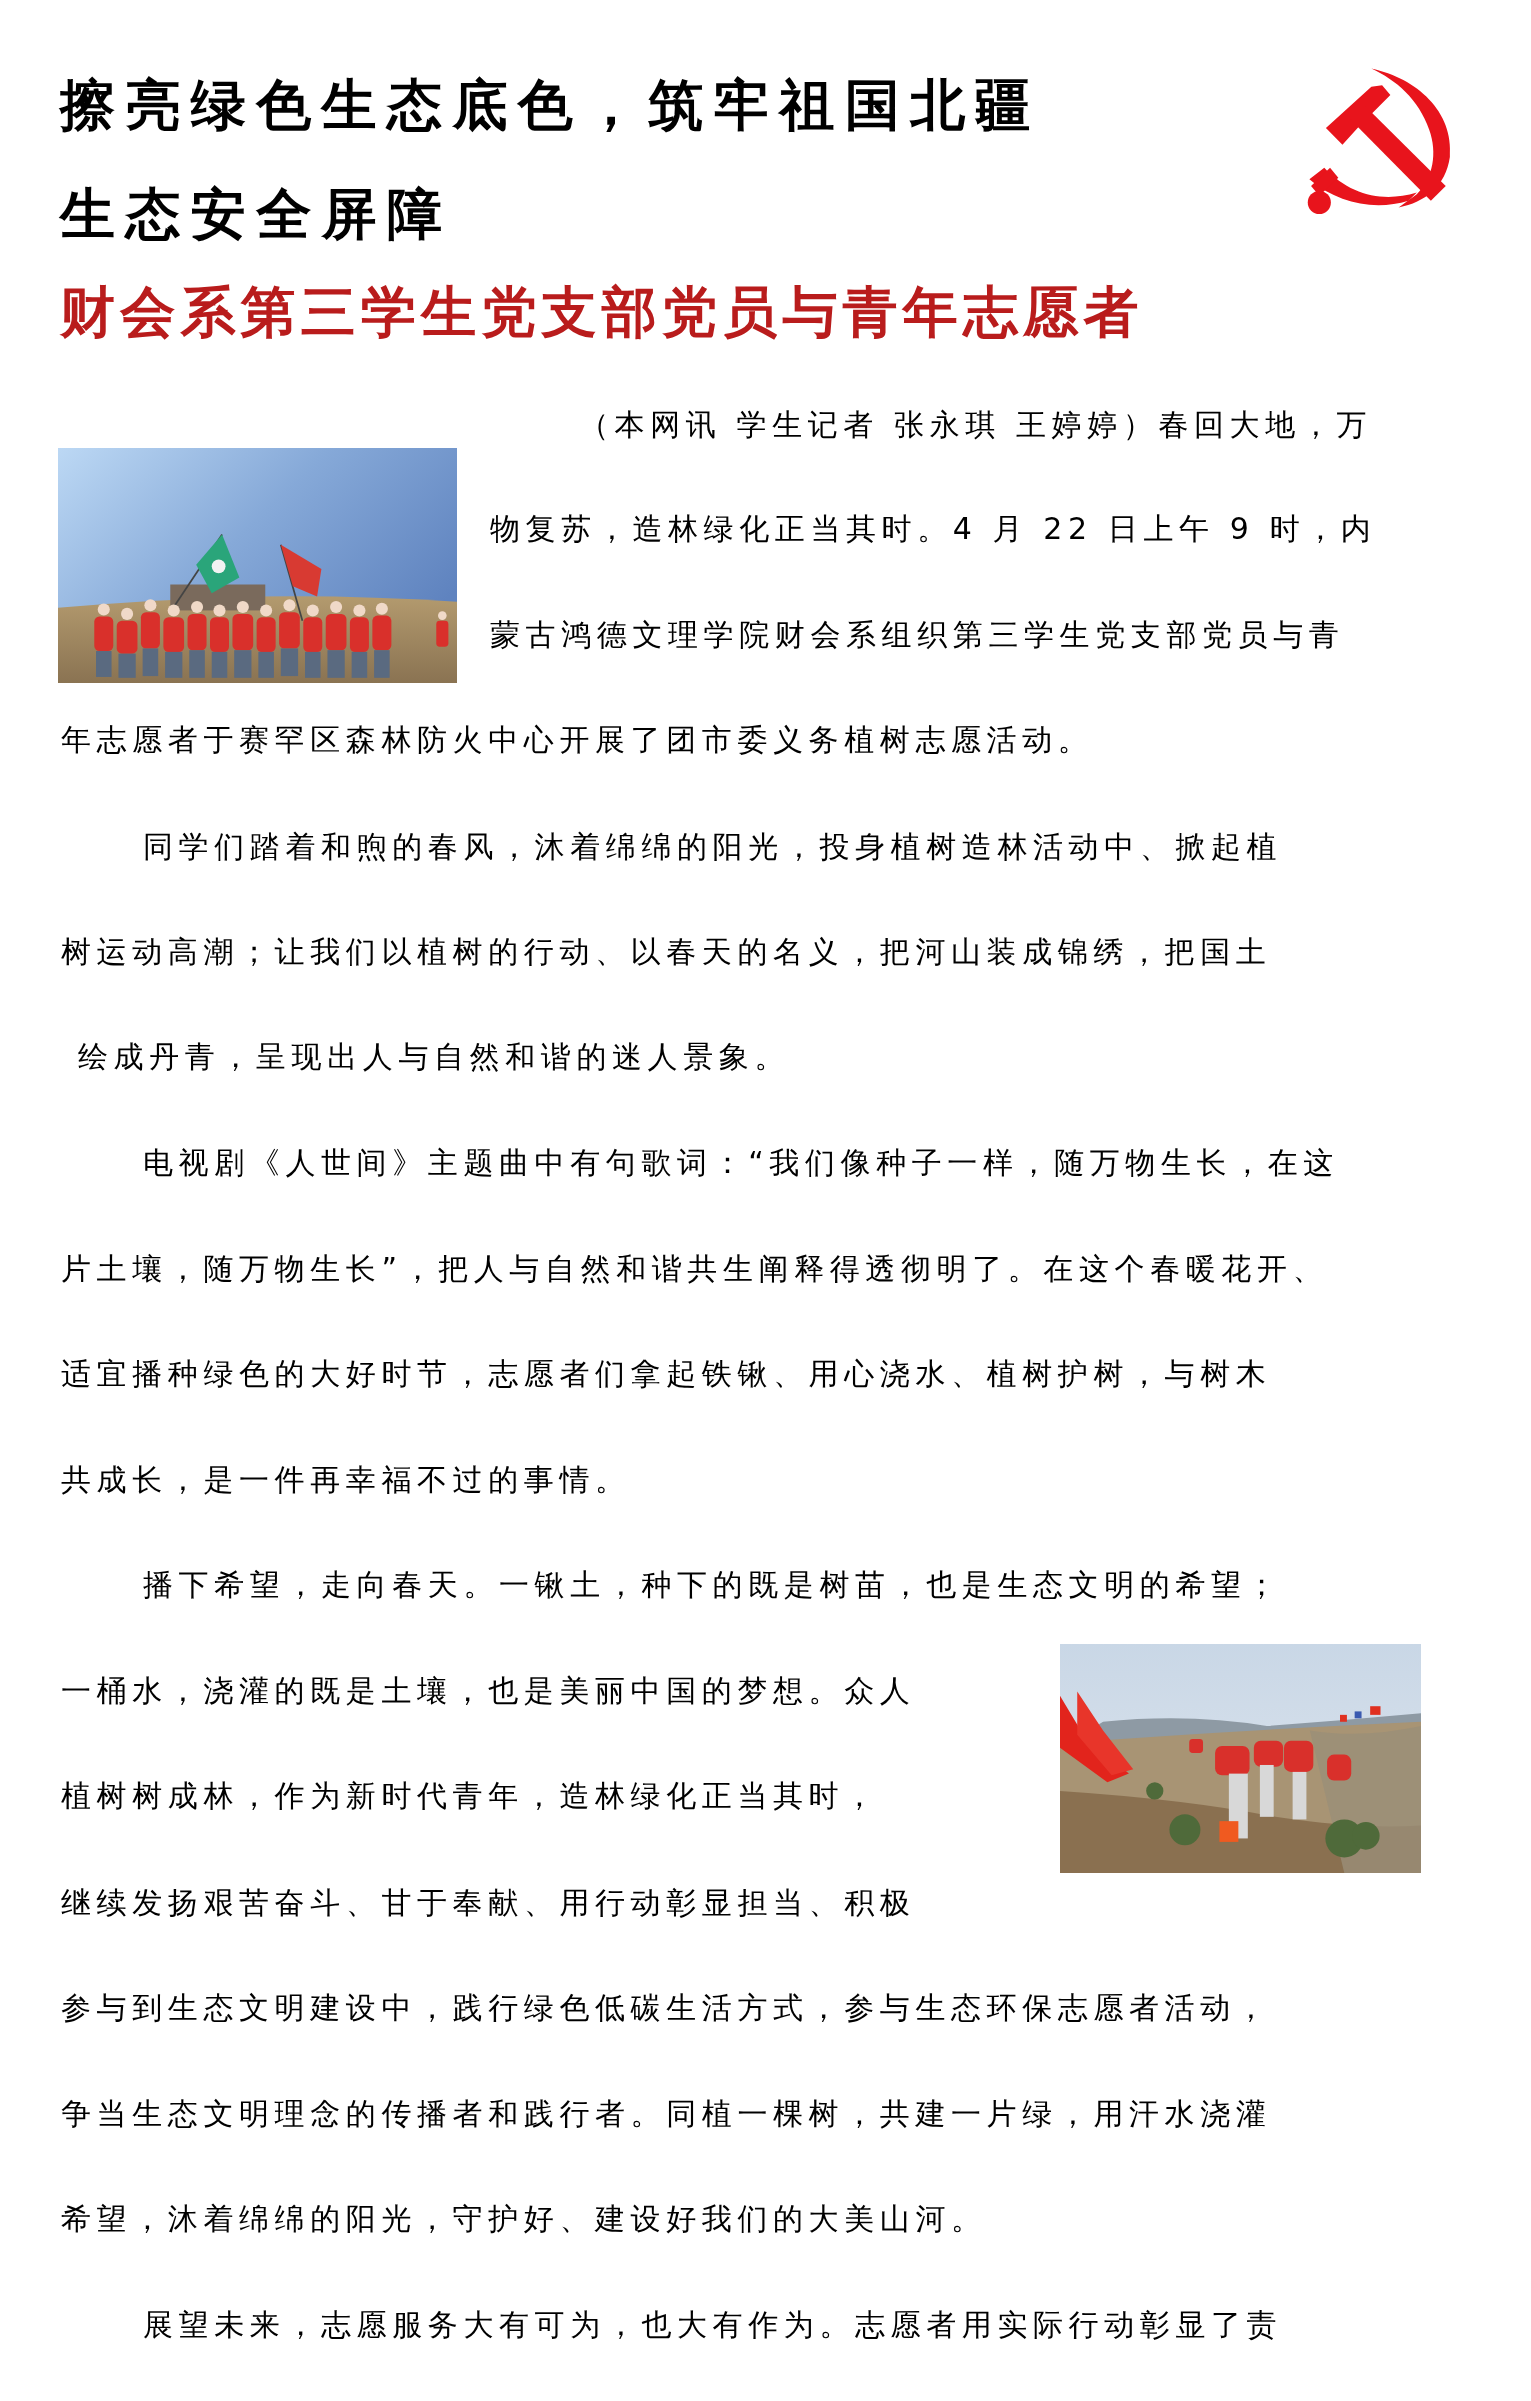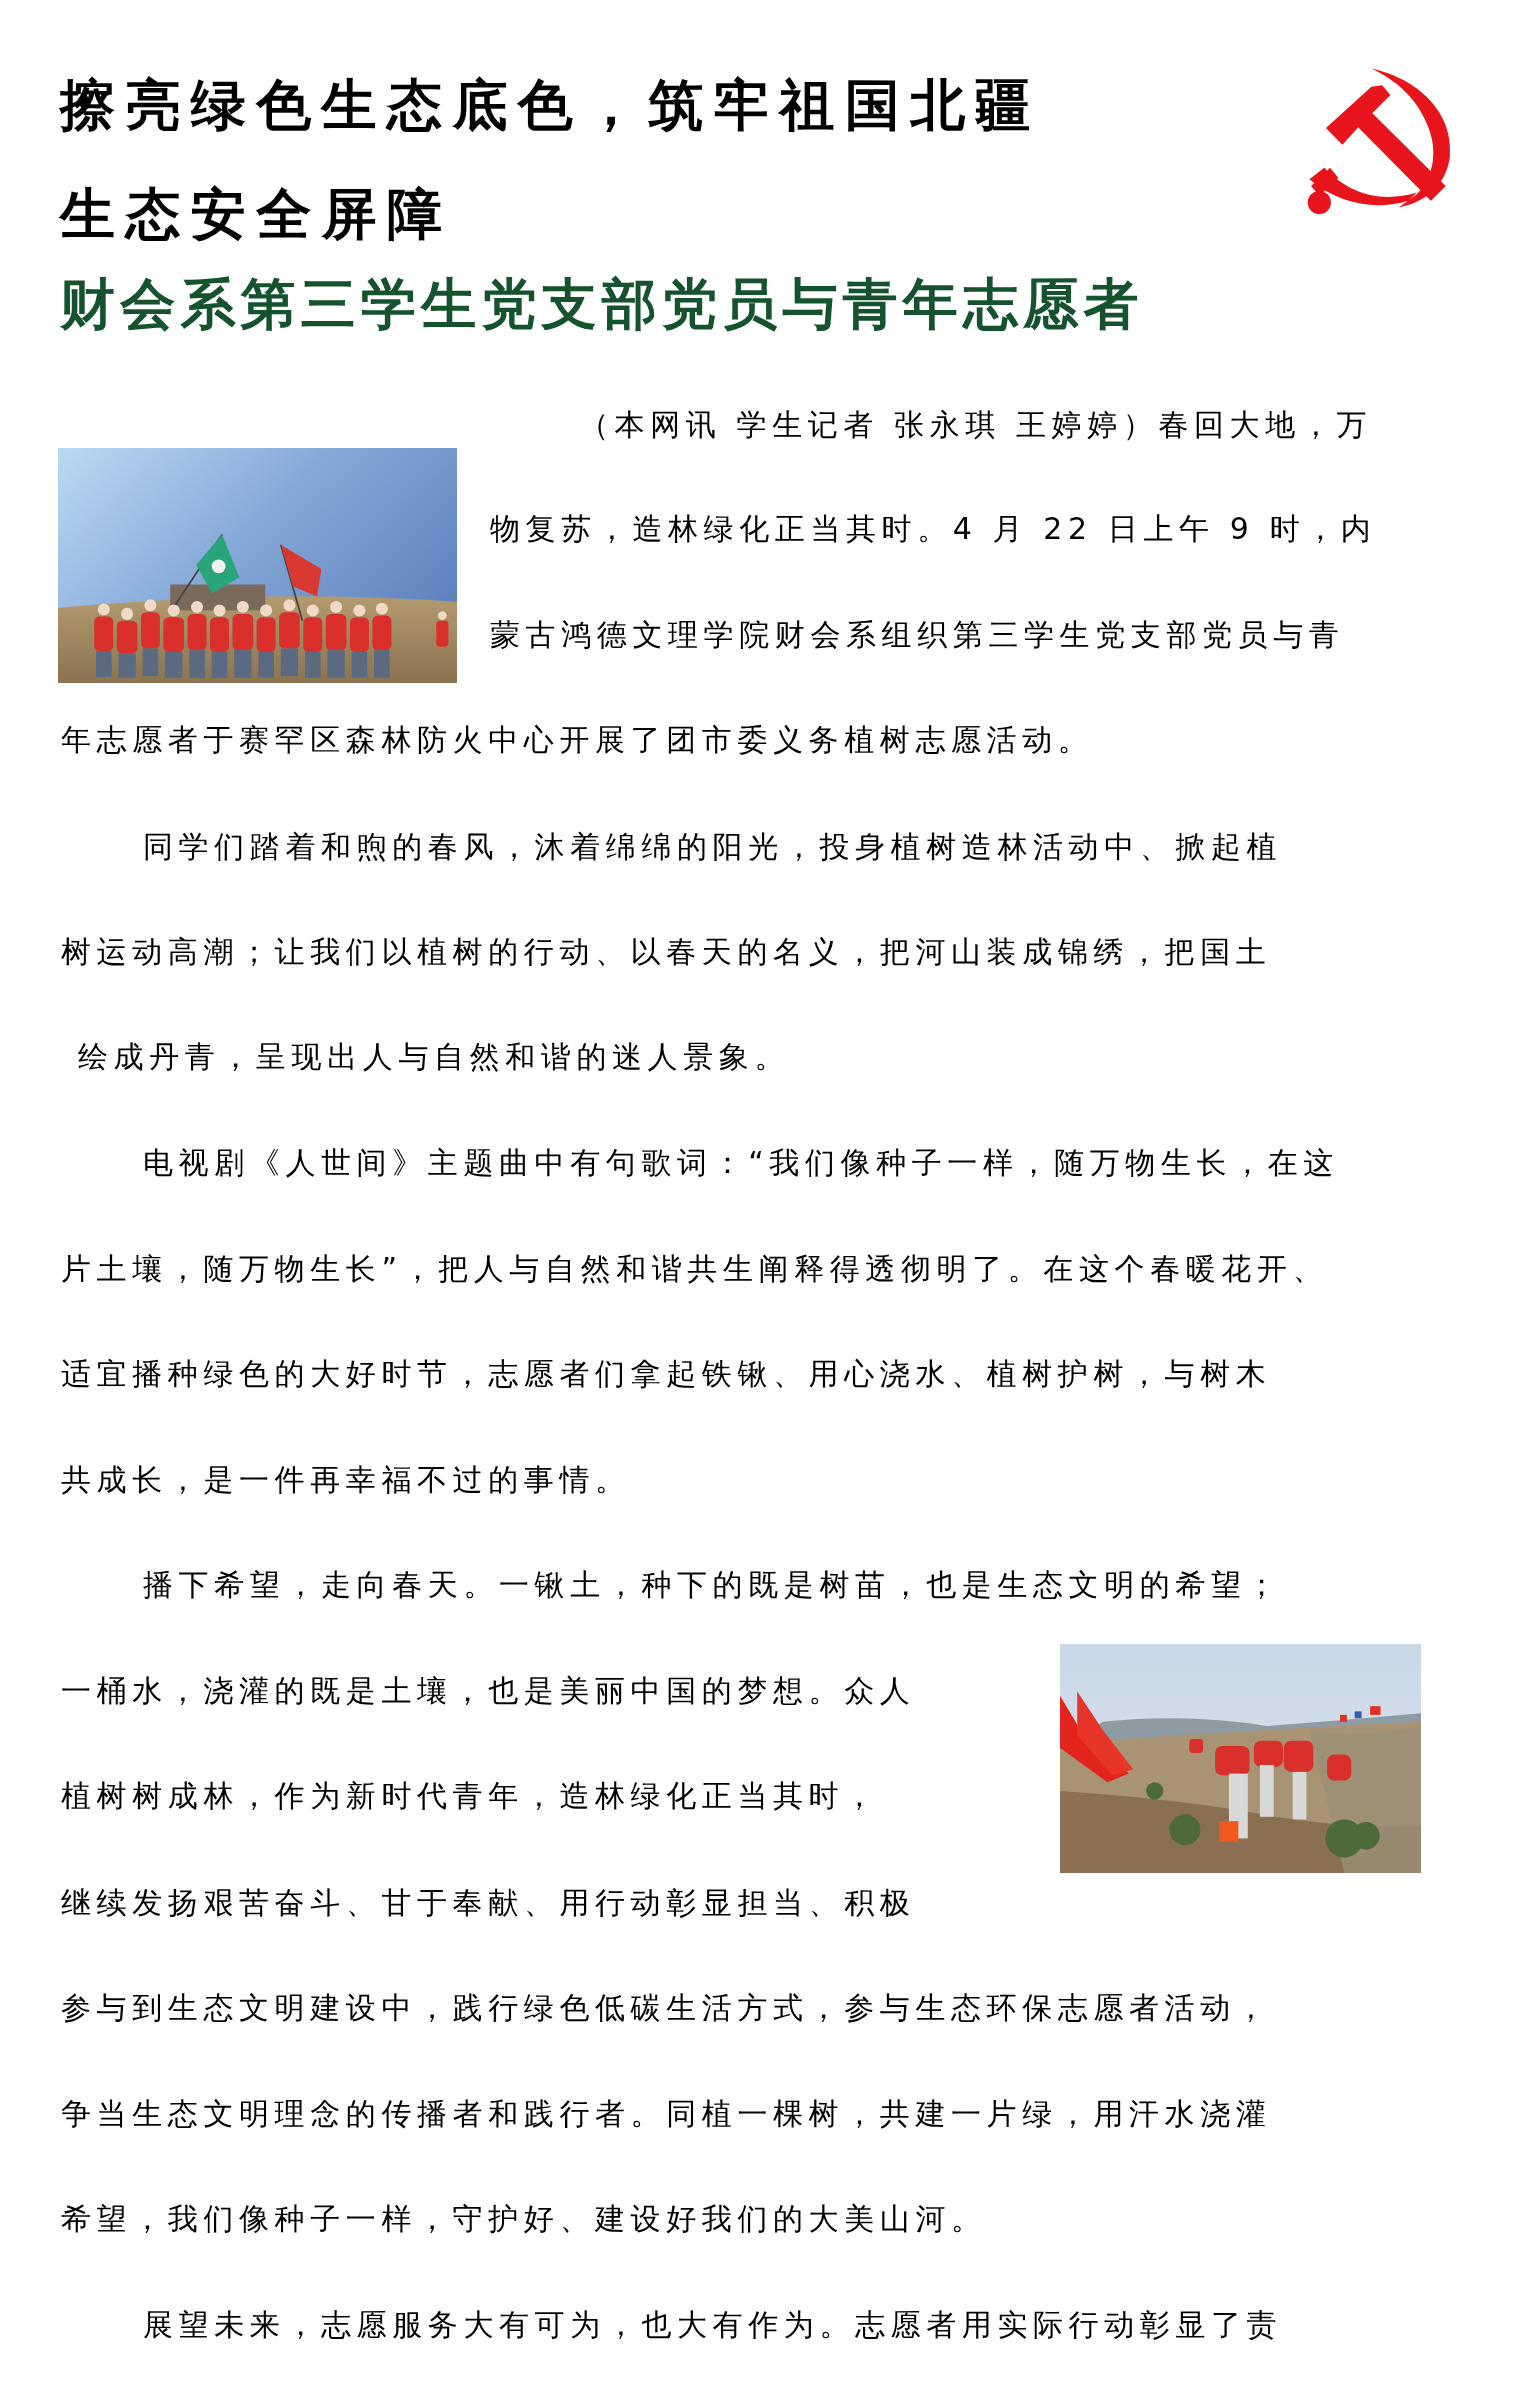--- a/index.html
+++ b/index.html
@@ -21,27 +21,27 @@
     font-size: 55px;
     font-weight: bold;
     letter-spacing: 10.4px;
     line-height: 83px;
     white-space: nowrap;
     color: #000;
   }
   .subtitle {
     position: absolute;
     left: 60px;
-    top: 268px;
+    top: 276px;
     font-size: 55px;
     font-weight: bold;
     letter-spacing: 5.2px;
     line-height: 72px;
     white-space: nowrap;
-    color: #14532d;
+    color: #b91c1c;
   }
   .emblem {
     position: absolute;
     left: 1291px;
     top: 62px;
     width: 169px;
     height: 157px;
   }
   .line {
     position: absolute;
@@ -209,16 +209,16 @@
 <div class="line" style="left:61px; top:1246px;">片土壤，随万物生长”，把人与自然和谐共生阐释得透彻明了。在这个春暖花开、</div>
 <div class="line" style="left:61px; top:1351px;">适宜播种绿色的大好时节，志愿者们拿起铁锹、用心浇水、植树护树，与树木</div>
 <div class="line" style="left:61px; top:1457px;">共成长，是一件再幸福不过的事情。</div>
 
 <div class="line" style="left:143px; top:1562px;">播下希望，走向春天。一锹土，种下的既是树苗，也是生态文明的希望；</div>
 <div class="line" style="left:61px; top:1668px;">一桶水，浇灌的既是土壤，也是美丽中国的梦想。众人</div>
 <div class="line" style="left:61px; top:1773px;">植树树成林，作为新时代青年，造林绿化正当其时，</div>
 <div class="line" style="left:61px; top:1880px;">继续发扬艰苦奋斗、甘于奉献、用行动彰显担当、积极</div>
 <div class="line" style="left:61px; top:1985px;text-align:right;">参与到生态文明建设中，践行绿色低碳生活方式，参与生态环保志愿者活动，</div>
 <div class="line" style="left:61px; top:2091px;">争当生态文明理念的传播者和践行者。同植一棵树，共建一片绿，用汗水浇灌</div>
-<div class="line" style="left:61px; top:2196px;">希望，我们像种子一样，守护好、建设好我们的大美山河。</div>
+<div class="line" style="left:61px; top:2196px;">希望，沐着绵绵的阳光，守护好、建设好我们的大美山河。</div>
 
 <div class="line" style="left:143px; top:2302px;">展望未来，志愿服务大有可为，也大有作为。志愿者用实际行动彰显了责</div>
 
 
 </body></html>

